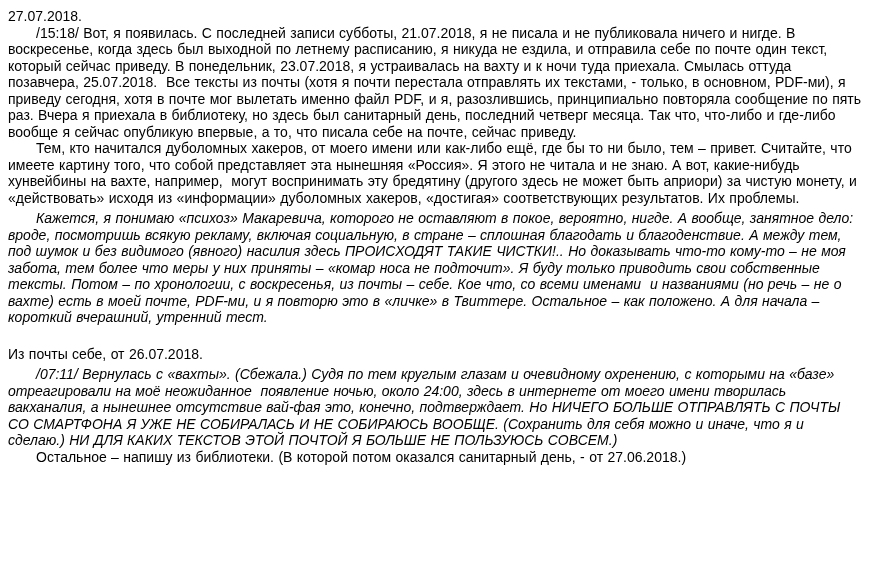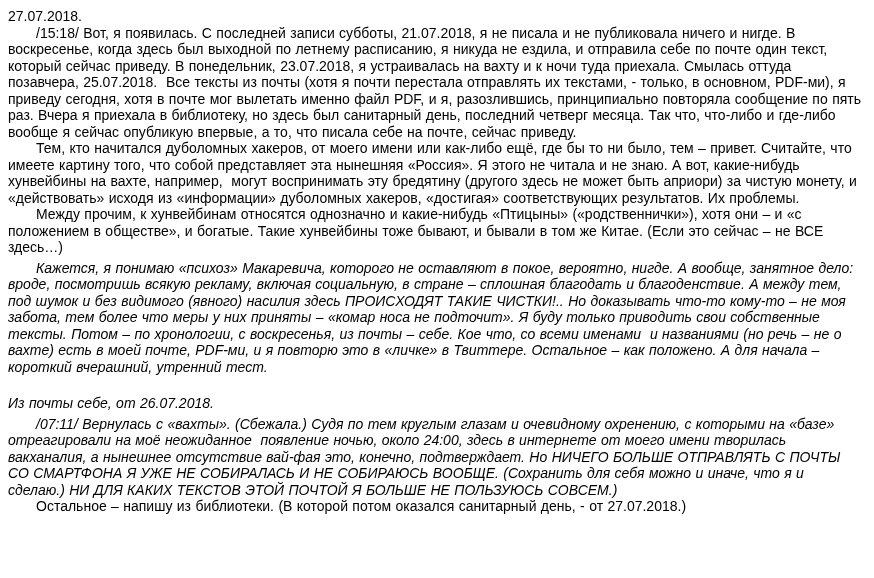--- a/index.html
+++ b/index.html
@@ -31,35 +31,33 @@
   }
   .indent {
     text-indent: 28px;
   }
   .sp4 {
     margin-top: 4px !important;
     font-style: italic;
   }
   .sp20 {
     margin-top: 20px !important;
-    font-style: italic;
   }
 </style>
 </head>
 <body style="background: rgb(255, 255, 255);">
 
 <div class="doc" style="color: rgb(0, 0, 0);">
   <p>27.07.2018.</p>
 
   <p class="indent">/15:18/ Вот, я появилась. С последней записи субботы, 21.07.2018, я не писала и не публиковала ничего и нигде. В воскресенье, когда здесь был выходной по летнему расписанию, я никуда не ездила, и отправила себе по почте один текст, который сейчас приведу. В понедельник, 23.07.2018, я устраивалась на вахту и к ночи туда приехала. Смылась оттуда позавчера, 25.07.2018.  Все тексты из почты (хотя я почти перестала отправлять их текстами, - только, в основном, PDF-ми), я приведу сегодня, хотя в почте мог вылетать именно файл PDF, и я, разозлившись, принципиально повторяла сообщение по пять раз. Вчера я приехала в библиотеку, но здесь был санитарный день, последний четверг месяца. Так что, что-либо и где-либо вообще я сейчас опубликую впервые, а то, что писала себе на почте, сейчас приведу.</p>
 
   <p class="indent">Тем, кто начитался дуболомных хакеров, от моего имени или как-либо ещё, где бы то ни было, тем – привет. Считайте, что имеете картину того, что собой представляет эта нынешняя «Россия». Я этого не читала и не знаю. А вот, какие-нибудь хунвейбины на вахте, например,  могут воспринимать эту бредятину (другого здесь не может быть априори) за чистую монету, и «действовать» исходя из «информации» дуболомных хакеров, «достигая» соответствующих результатов. Их проблемы.</p>
 
-  <p class="indent">Между прочим, к хунвейбинам относятся однозначно и какие-нибудь «Птицыны» («родственнички»), хотя они – и «с положением в обществе», и богатые. Такие хунвейбины тоже бывают, и бывали в том же Китае. (Если это сейчас – не ВСЕ здесь…)</p>
 
   <p class="indent sp4">Кажется, я понимаю «психоз» Макаревича, которого не оставляют в покое, вероятно, нигде. А вообще, занятное дело: вроде, посмотришь всякую рекламу, включая социальную, в стране – сплошная благодать и благоденствие. А между тем, под шумок и без видимого (явного) насилия здесь ПРОИСХОДЯТ ТАКИЕ ЧИСТКИ!.. Но доказывать что-то кому-то – не моя забота, тем более что меры у них приняты – «комар носа не подточит». Я буду только приводить свои собственные тексты. Потом – по хронологии, с воскресенья, из почты – себе. Кое что, со всеми именами  и названиями (но речь – не о вахте) есть в моей почте, PDF-ми, и я повторю это в «личке» в Твиттере. Остальное – как положено. А для начала – короткий вчерашний, утренний тест.</p>
 
   <p class="sp20">Из почты себе, от 26.07.2018.</p>
 
   <p class="indent sp4">/07:11/ Вернулась с «вахты». (Сбежала.) Судя по тем круглым глазам и очевидному охренению, с которыми на «базе» отреагировали на моё неожиданное  появление ночью, около 24:00, здесь в интернете от моего имени творилась вакханалия, а нынешнее отсутствие вай-фая это, конечно, подтверждает. Но НИЧЕГО БОЛЬШЕ ОТПРАВЛЯТЬ С ПОЧТЫ СО СМАРТФОНА Я УЖЕ НЕ СОБИРАЛАСЬ И НЕ СОБИРАЮСЬ ВООБЩЕ. (Сохранить для себя можно и иначе, что я и сделаю.) НИ ДЛЯ КАКИХ ТЕКСТОВ ЭТОЙ ПОЧТОЙ Я БОЛЬШЕ НЕ ПОЛЬЗУЮСЬ СОВСЕМ.)</p>
 
-  <p class="indent">Остальное – напишу из библиотеки. (В которой потом оказался санитарный день, - от 27.07.2018.)</p>
+  <p class="indent">Остальное – напишу из библиотеки. (В которой потом оказался санитарный день, - от 27.06.2018.)</p>
 </div>
 
 </body></html>

